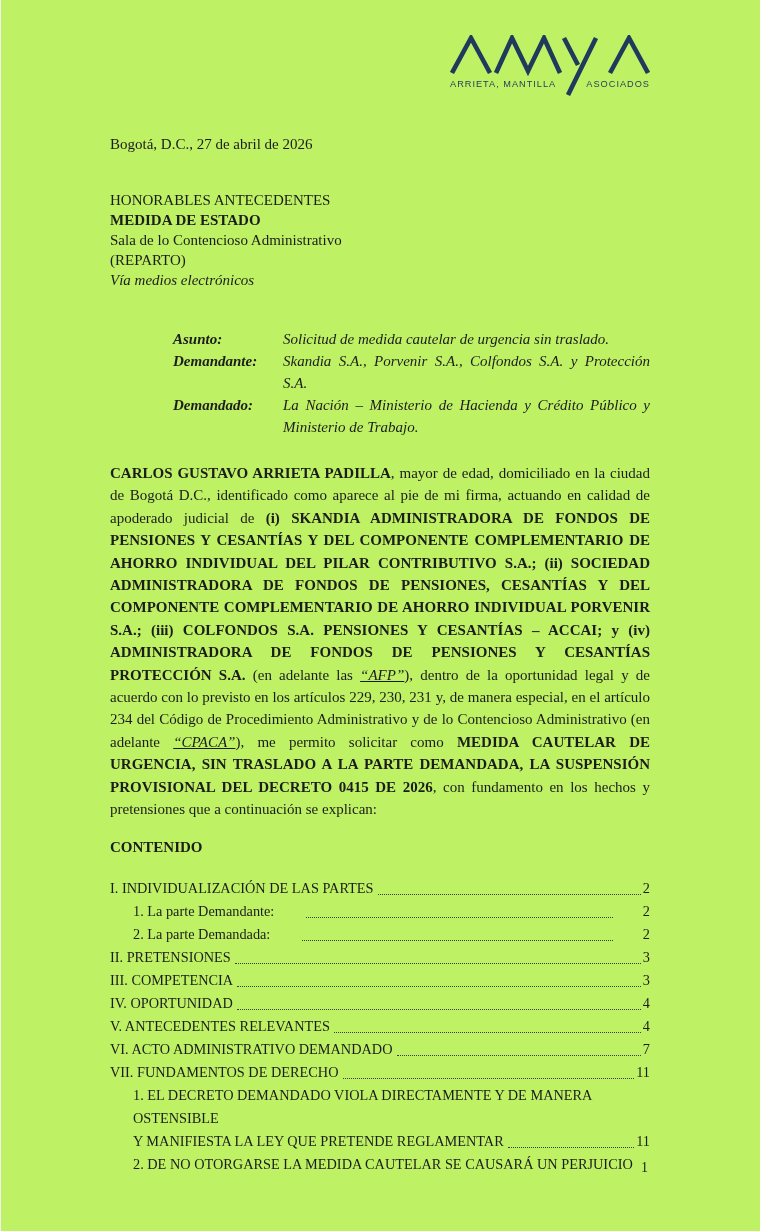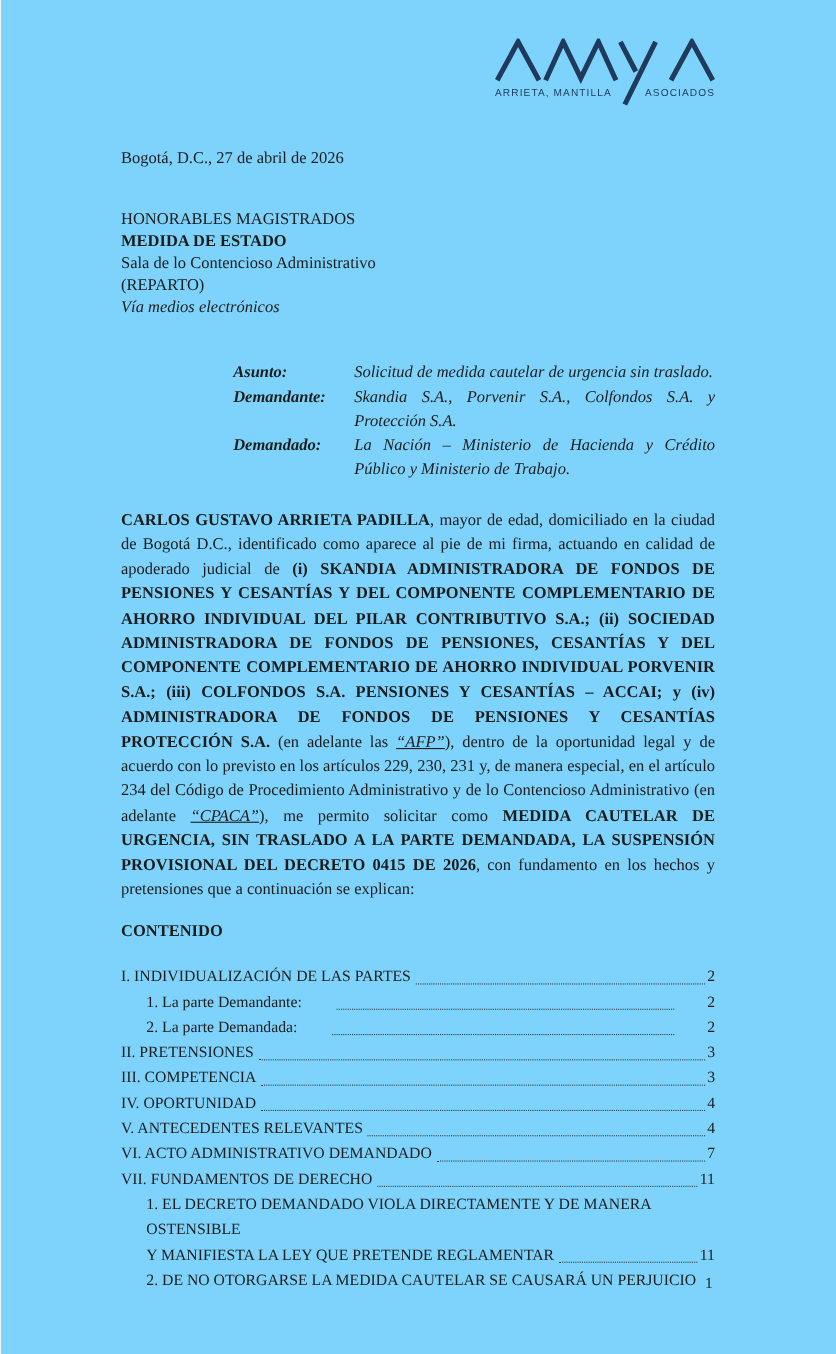--- a/index.html
+++ b/index.html
@@ -1,21 +1,21 @@
 <!DOCTYPE html>
 <html><head>
 <meta charset="utf-8">
 <style>
   * { margin:0; padding:0; box-sizing:border-box; }
   html,body { background:#e9e9e9; }
   .page {
     position:relative;
     width:760px; height:1231px;
     margin:0 auto;
-    background:#7dd3fc;
+    background:#bef264;
     color:#1c1c1c;
     font-family:"Liberation Serif","DejaVu Serif",serif;
     padding:35px 110px 0 110px;
     overflow:hidden;
     box-shadow:inset 1px 0 0 #f0f0f0;
   }
 
   
   .logo { position:relative; width:200px; height:64px; margin-left:auto; margin-right:0; }
   .logo svg { position:absolute; left:0; top:0; }
@@ -27,21 +27,21 @@
     font-size:9.2px; letter-spacing:1px; color:#1f3a5c; white-space:nowrap;
   }
 
   
   .date-line { margin-top:37px; font-size:15px; }
   .addressee { margin-top:37px; font-size:15px; line-height:20px; }
   .addr-bold { font-weight:700; }
   .addr-italic { font-style:italic; }
 
   
-  .subject { margin-top:38px; margin-left:102px; font-size:15px; line-height:22px; }
+  .subject { margin-top:38px; margin-left:63px; font-size:15px; line-height:22px; }
   .subj-row { display:grid; grid-template-columns:110px 1fr; }
   .subj-label { font-weight:700; font-style:italic; }
   .subj-value { font-style:italic; text-align:justify; }
 
   
   .body-par { margin-top:24px; font-size:15px; line-height:22.4px; text-align:justify; }
 
   
   .toc-title { margin-top:18px; text-align:left; font-weight:700; font-size:15px; }
   .toc { margin-top:21px; font-size:14.3px; line-height:23px; }
@@ -67,21 +67,21 @@
     </svg>
     <div class="logo-text">
       <span>ARRIETA, MANTILLA</span>
       <span>ASOCIADOS</span>
     </div>
   </div>
 
   <div class="date-line">Bogotá, D.C., 27 de abril de 2026</div>
 
   <div class="addressee">
-    <div>HONORABLES MAGISTRADOS</div>
+    <div>HONORABLES ANTECEDENTES</div>
     <div class="addr-bold">MEDIDA DE ESTADO</div>
     <div>Sala de lo Contencioso Administrativo</div>
     <div>(REPARTO)</div>
     <div class="addr-italic">Vía medios electrónicos</div>
   </div>
 
   <div class="subject">
     <div class="subj-row">
       <span class="subj-label">Asunto:</span>
       <span class="subj-value">Solicitud de medida cautelar de urgencia sin traslado.</span>

